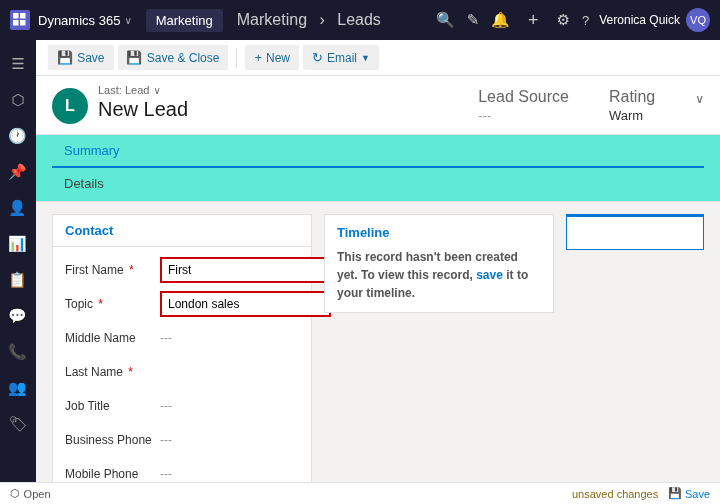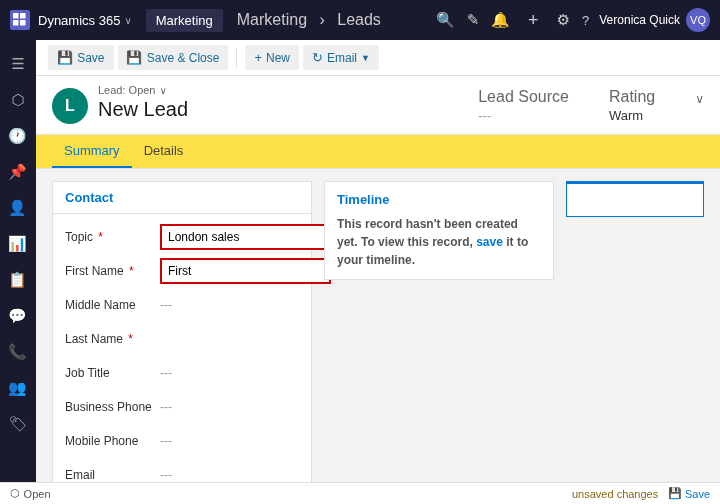--- a/index.html
+++ b/index.html
@@ -140,25 +140,26 @@
     .header-field-label {
       font-size: 16px; color: #666; margin-bottom: 2px;
     }
     .header-field-value {
       font-size: 13px; color: #333;
     }
     .header-collapse { color: #666; font-size: 12px; cursor: pointer; margin-top: 4px; }
 
     
     .tabs {
-      background: #fde047;
+      background: #5eead4;
       border-bottom: 1px solid #e0e0e0;
       display: flex;
       padding: 0 16px;
       gap: 0;
+      flex-direction: column;
     }
     .tab {
       padding: 8px 12px;
       font-size: 13px;
       color: #444;
       cursor: pointer;
       border-bottom: 2px solid transparent;
     }
     .tab.active {
       color: #0078d4;
@@ -351,21 +352,21 @@
 
 <div style="position:absolute; left:36px; top:76px; right:0; bottom:22px; overflow-y:auto; background:#f3f2f1;">
 
   <div class="page-header">
     <div class="page-header-left">
       <div class="record-icon">
         <span>L</span>
       </div>
       <div class="page-header-info">
         <div class="lead-badge">
-          <span>Lead: Open</span>
+          <span>Last: Lead</span>
           <span style="font-size:10px;">∨</span>
         </div>
         <div class="page-title">New Lead</div>
       </div>
     </div>
     <div class="header-fields">
       <div>
         <div class="header-field-label">Lead Source</div>
         <div class="header-field-value field-dash">---</div>
       </div>
@@ -389,30 +390,30 @@
   <div class="form-area">
 
     <div class="form-col-left">
 
       <div class="section">
         <div class="section-header">Contact</div>
         <div class="section-body">
 
           <div class="field-row">
             <div class="field-label">
+              <span>First Name</span><span class="required"> *</span>
+            </div>
+            <input class="field-input highlighted" type="text" value="First" style="">
+          </div>
+
+          <div class="field-row">
+            <div class="field-label">
               <span>Topic</span><span class="required"> *</span>
             </div>
             <input class="field-input highlighted" type="text" value="London sales" style="">
-          </div>
-
-          <div class="field-row">
-            <div class="field-label">
-              <span>First Name</span><span class="required"> *</span>
-            </div>
-            <input class="field-input highlighted" type="text" value="First" style="">
           </div>
 
           <div class="field-row">
             <div class="field-label">Middle Name</div>
             <div class="field-value field-dash">---</div>
           </div>
 
           <div class="field-row">
             <div class="field-label">
               <span>Last Name</span><span class="required"> *</span>

